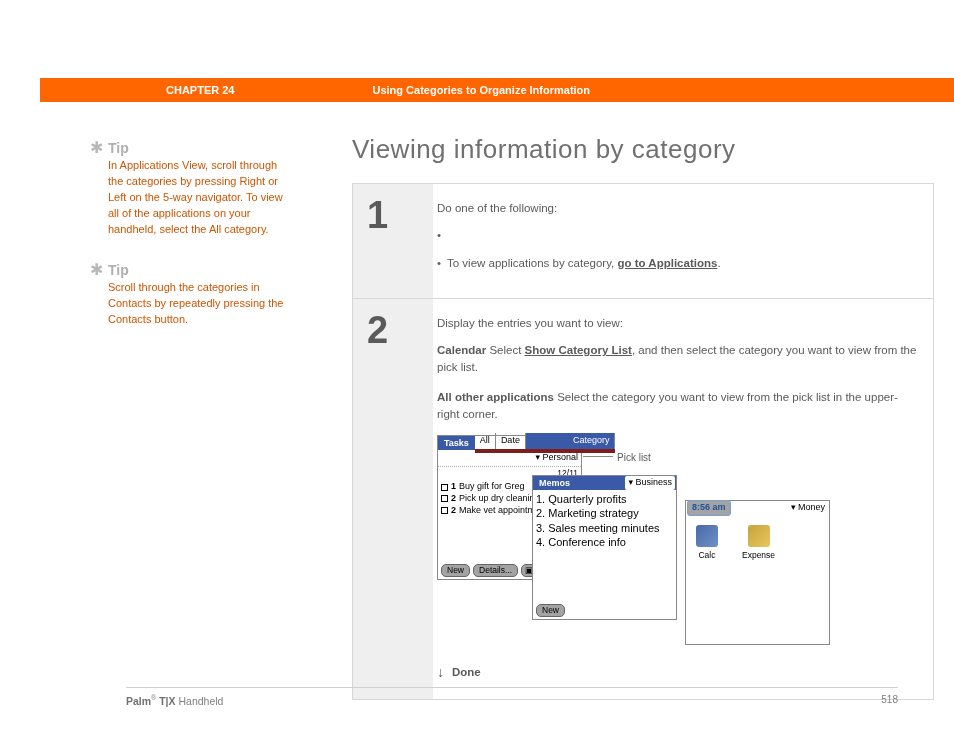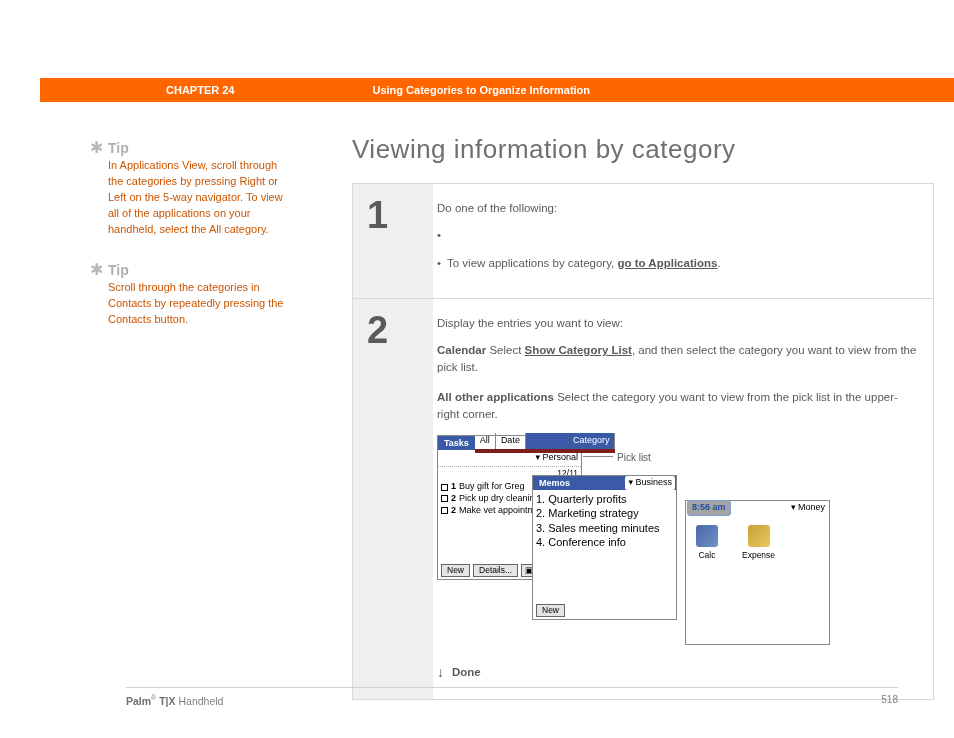--- a/index.html
+++ b/index.html
@@ -180,24 +180,24 @@
   }
   .palm-footer {
     position: absolute;
     bottom: 2px;
     left: 3px;
     display: flex;
     gap: 3px;
   }
   .palm-btn {
     border: 1px solid #666;
-    border-radius: 0;
+    border-radius: 5px;
     font-size: 8.5px;
     padding: 0 5px;
-    background: #e5e5e5;
+    background: #a3a3a3;
     line-height: 11px;
   }
   .palm-btn.small { padding: 0 3px; }
   .task-row { display: flex; align-items: center; gap: 3px; }
   .task-row .chk { width: 7px; height: 7px; border: 1px solid #000; display: inline-block; }
   .task-row .pri { font-weight: bold; }
   .callout {
     position: absolute;
     font-size: 10px;
     color: #5a5a5a;

